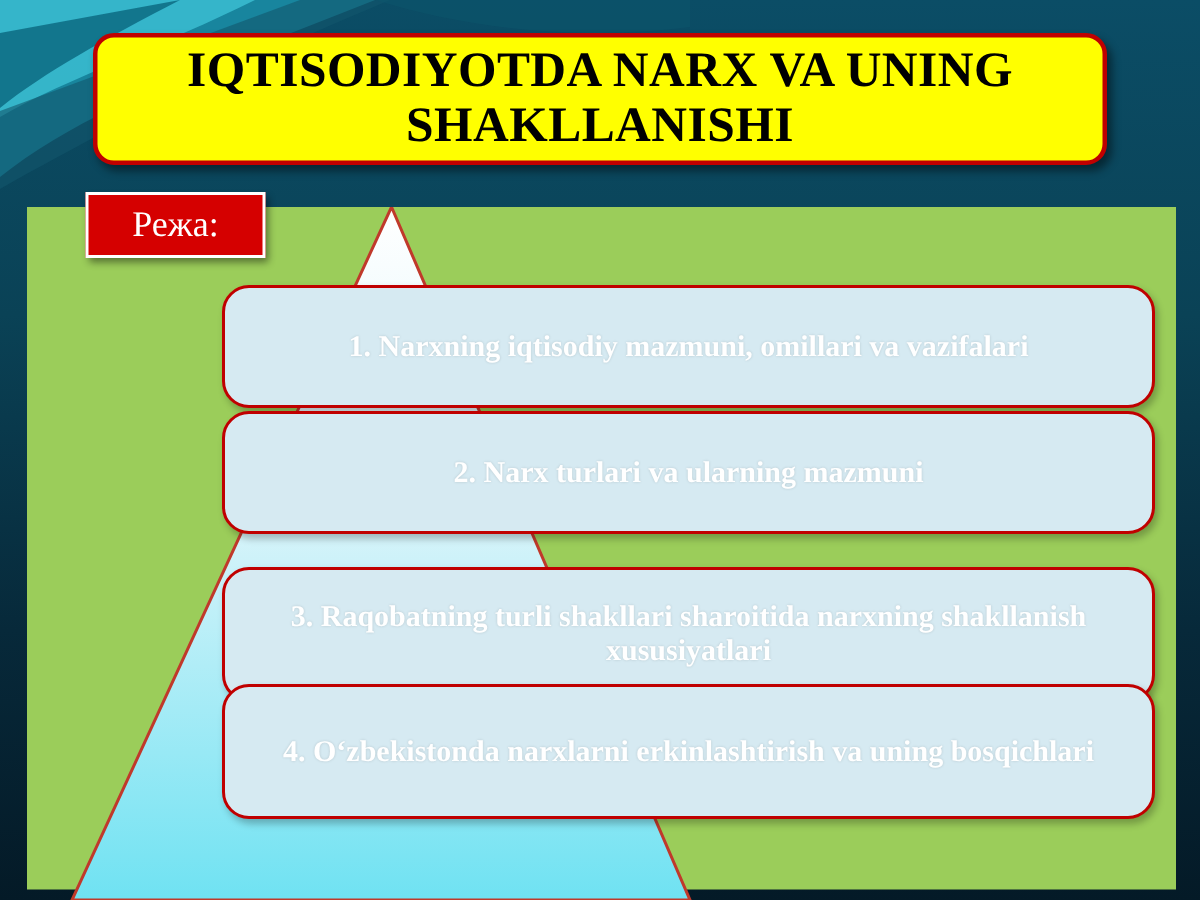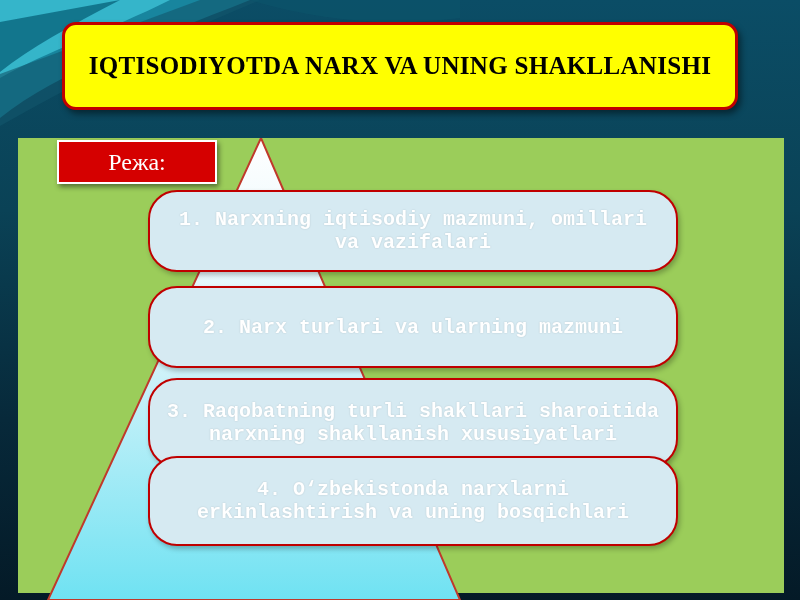--- a/index.html
+++ b/index.html
@@ -62,76 +62,74 @@
     border: 3px solid #c00000;
     border-radius: 14px;
     box-shadow: 3px 4px 6px rgba(0,0,0,0.45);
     display: flex;
     align-items: center;
     justify-content: center;
     text-align: center;
     box-sizing: border-box;
   }
   .title-box .title-text {
-    font-size: 25px;
+    font-size: 33px;
     font-weight: bold;
     color: #000000;
     line-height: 1.12;
     letter-spacing: 0.3px;
     padding: 0 14px;
   }
 
   
   .reja-box {
     position: absolute;
     left: 57px;
     top: 128px;
-    width: 160px;
+    width: 120px;
     height: 44px;
     background: #d50000;
     border: 2px solid #ffffff;
     box-shadow: 2px 3px 5px rgba(0,0,0,0.45);
     display: flex;
     align-items: center;
     justify-content: center;
     box-sizing: border-box;
-    margin-top: 12px;
   }
   .reja-box .reja-text {
     color: #ffffff;
     font-size: 24px;
     line-height: 1;
   }
 
   
   .item {
     position: absolute;
     left: 148px;
-    width: 530px;
+    width: 622px;
     background: #d6eaf2;
     border: 2px solid #c00000;
-    border-radius: 29px;
+    border-radius: 18px;
     box-sizing: border-box;
     display: flex;
     align-items: center;
     justify-content: center;
     text-align: center;
     box-shadow: 2px 3px 5px rgba(0,0,0,0.25);
-    font-family: Liberation Mono, monospace;
   }
   .item .item-text {
     color: #ffffff;
     font-weight: bold;
     font-size: 20px;
     line-height: 1.15;
     padding: 0 16px;
     text-shadow: 0 0 2px rgba(0,0,0,0.15);
   }
   #item-0 { top: 190px; height: 82px; }
-  #item-1 { top: 286px; height: 82px; }
+  #item-1 { top: 274px; height: 82px; }
   #item-2 { top: 378px; height: 90px; }
   #item-3 { top: 456px; height: 90px; }
 </style>
 </head>
 <body>
 
 <div class="slide">
 
   <div class="swoosh">
     <svg width="460" height="130" viewBox="0 0 460 130" xmlns="http://www.w3.org/2000/svg">

